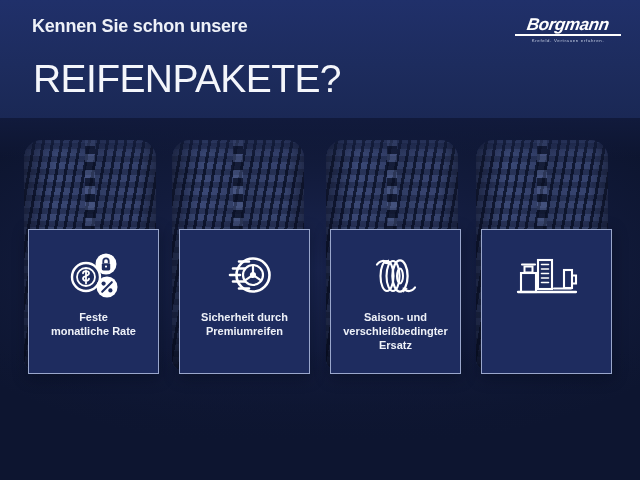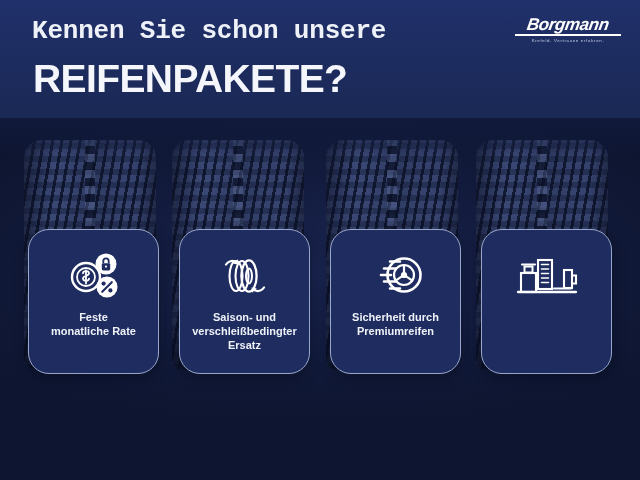--- a/index.html
+++ b/index.html
@@ -12,26 +12,26 @@
 
   
   .header{
     position:absolute; left:0; top:0; width:640px; height:118px;
     background:#1d2c5e;
     background-image:linear-gradient(180deg,#20306a 0%,#1d2c5e 55%,#1a2855 100%);
   }
   .header-inner{ position:relative; width:100%; height:100%; }
   .hl1{
     position:absolute; left:32px; top:16px;
-    font-size:26px; font-weight:bold; color:#eef1f8;
-    letter-spacing:-0.2px; white-space:nowrap;font-family:Liberation Mono, monospace;
+    font-size:18px; font-weight:bold; color:#eef1f8;
+    letter-spacing:-0.2px; white-space:nowrap;
   }
   .hl2{
     position:absolute; left:33px; top:57px;
-    font-size:39px; font-weight:bold; color:#f4f6fb;
+    font-size:39px; font-weight:normal; color:#f4f6fb;
     letter-spacing:-0.6px; white-space:nowrap;
   }
   
   .logo{ position:absolute; right:18px; top:16px; width:108px; height:34px; }
   .logo-word{
     font-size:17px; font-weight:bold; color:#ffffff;
     font-style:italic; letter-spacing:-0.4px;
     text-align:center; line-height:17px;
     transform:skewX(-9deg);
   }
@@ -82,21 +82,21 @@
 
   
   .cards{
     position:absolute; left:0; top:111px; width:640px; height:145px;
     display:flex; justify-content:space-between; padding:0 28px;
   }
   .card{
     width:131px; height:145px;
     background:#1e2c5f;
     border:1.4px solid #9aa7cc;
-    border-radius:21px;
+    border-radius:0;
     display:flex; flex-direction:column; align-items:center;
     padding-top:16px;
     box-shadow:0 3px 14px rgba(4,8,22,.45);
   }
   .card-icon{
     height:58px; width:100%;
     display:flex; align-items:center; justify-content:center;
   }
   .card-icon svg{ display:block; }
   .card-text{
@@ -150,48 +150,48 @@
           <circle cx="46.4" cy="40.4" r="2.1" fill="#1e2c5f"></circle>
           <path d="M47.8 32.2 38.2 41.8" stroke="#1e2c5f" stroke-width="2.1" stroke-linecap="round"></path>
         </svg>
       </div>
       <div class="card-text">Feste
 monatliche Rate</div>
     </div>
 
     <div class="card">
       <div class="card-icon">
+        <svg width="64" height="50" viewBox="0 0 64 50" fill="none">
+          <circle cx="40" cy="25" r="16.5" stroke="#fff" stroke-width="2.6"></circle>
+          <circle cx="40" cy="25" r="10" stroke="#fff" stroke-width="2.2"></circle>
+          <circle cx="40" cy="25" r="3.1" fill="#fff"></circle>
+          <path d="M40 22.2 40 16.2M37.5 26.6 32.4 30.1M42.5 26.6 47.6 30.1" stroke="#fff" stroke-width="2.2" stroke-linecap="round"></path>
+          <path d="M26 11.5h10M20 18.5h12M17 25h10M20 31.5h12M26 38.5h10" stroke="#fff" stroke-width="2.6" stroke-linecap="round"></path>
+        </svg>
+      </div>
+      <div class="card-text">Sicherheit durch
+Premiumreifen</div>
+    </div>
+
+    <div class="card">
+      <div class="card-icon">
         <svg width="62" height="52" viewBox="0 0 62 52" fill="none">
           <ellipse cx="22" cy="27" rx="6.5" ry="15" stroke="#fff" stroke-width="2.1"></ellipse>
           <ellipse cx="28" cy="27" rx="6.5" ry="15" stroke="#fff" stroke-width="2.1"></ellipse>
           <ellipse cx="35" cy="27" rx="7.6" ry="15.6" stroke="#fff" stroke-width="2.3"></ellipse>
           <ellipse cx="35" cy="27" rx="3" ry="7.4" stroke="#fff" stroke-width="2"></ellipse>
           <path d="M12 15.5c3-4.4 7.8-4.4 10.6-1.6" stroke="#fff" stroke-width="2.2" fill="none" stroke-linecap="round"></path>
           <path d="M23.8 10.2l.6 5.2-5.2-.6z" fill="#fff"></path>
           <path d="M50 38.5c-3 4.4-7.8 4.4-10.6 1.6" stroke="#fff" stroke-width="2.2" fill="none" stroke-linecap="round"></path>
           <path d="M38.2 43.8l-.6-5.2 5.2.6z" fill="#fff"></path>
         </svg>
       </div>
       <div class="card-text">Saison- und
 verschleißbedingter
 Ersatz</div>
-    </div>
-
-    <div class="card">
-      <div class="card-icon">
-        <svg width="64" height="50" viewBox="0 0 64 50" fill="none">
-          <circle cx="40" cy="25" r="16.5" stroke="#fff" stroke-width="2.6"></circle>
-          <circle cx="40" cy="25" r="10" stroke="#fff" stroke-width="2.2"></circle>
-          <circle cx="40" cy="25" r="3.1" fill="#fff"></circle>
-          <path d="M40 22.2 40 16.2M37.5 26.6 32.4 30.1M42.5 26.6 47.6 30.1" stroke="#fff" stroke-width="2.2" stroke-linecap="round"></path>
-          <path d="M26 11.5h10M20 18.5h12M17 25h10M20 31.5h12M26 38.5h10" stroke="#fff" stroke-width="2.6" stroke-linecap="round"></path>
-        </svg>
-      </div>
-      <div class="card-text">Sicherheit durch
-Premiumreifen</div>
     </div>
 
     <div class="card">
       <div class="card-icon">
         <svg width="70" height="48" viewBox="0 0 70 48" fill="none">
           <path d="M6 41h58" stroke="#fff" stroke-width="2.3" stroke-linecap="round"></path>
           <rect x="9" y="22" width="15" height="19" stroke="#fff" stroke-width="2.1"></rect>
           <rect x="12.5" y="15.5" width="8" height="6" stroke="#fff" stroke-width="2"></rect>
           <path d="M10 13.5h13" stroke="#fff" stroke-width="2.1" stroke-linecap="round"></path>
           <rect x="26" y="9" width="14" height="29" stroke="#fff" stroke-width="2.1"></rect>

